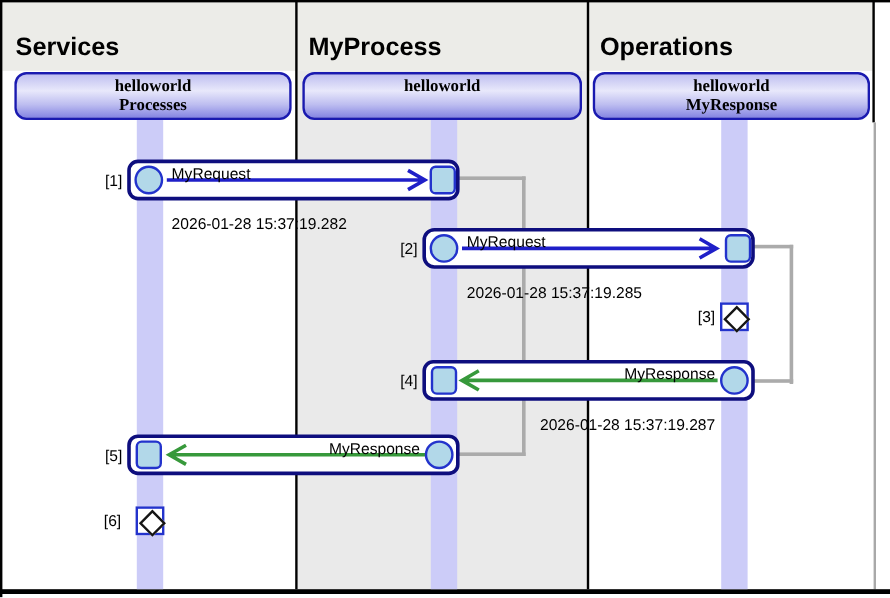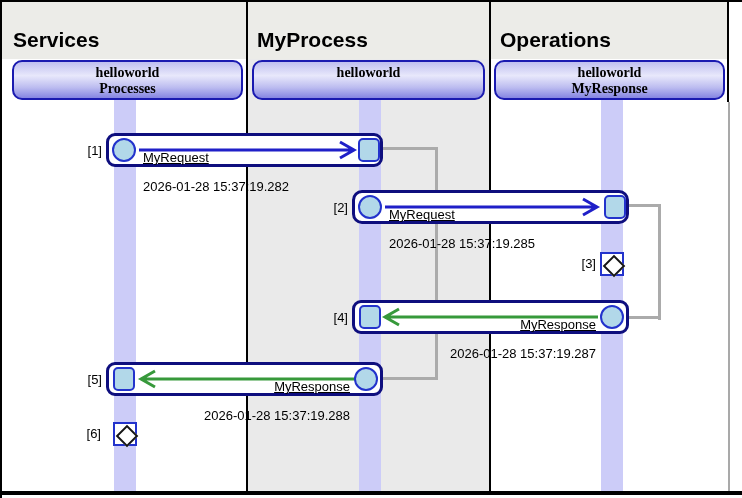--- a/index.html
+++ b/index.html
@@ -41,21 +41,21 @@
   .m1{left:106px;top:133px;} .m2{left:352px;top:190px;border-radius:10px;}
   .m4{left:352px;top:300px;} .m5{left:106px;top:362px;}
   .ep-circle{position:absolute;top:2px;width:24px;height:24px;border-radius:50%;
     background:#B2D8E9;border:2px solid #2333CC;box-sizing:border-box;}
   .ep-square{position:absolute;top:2px;width:22px;height:24px;border-radius:5px;
     background:#B2D8E9;border:2px solid #2333CC;box-sizing:border-box;}
   .req .ep-circle{left:3px;} .req .ep-square{left:249px;}
   .res .ep-square{left:4px;}  .res .ep-circle{left:245px;}
   .arrow{position:absolute;left:0;top:0;}
   .ts,.mname{position:absolute;font-size:13px;line-height:13px;white-space:nowrap;}
-  .ts{top:0px;margin-top:44px;} .mname{top:15px;text-decoration:underline;}
+  .ts{top:0px;margin-top:44px;} .mname{top:2px;}
   .req .ts,.req .mname{left:34px;}
   .res .ts,.res .mname{right:30px;text-align:left;}
   
   .idx{position:absolute;width:26px;font-size:13px;text-align:right;white-space:nowrap;}
   .i1{left:76px;top:143px;} .i2{left:322px;top:200px;} .i3{left:570px;top:256px;}
   .i4{left:322px;top:310px;} .i5{left:76px;top:372px;} .i6{left:75px;top:426px;}
   
   .event{position:absolute;width:24px;height:24px;box-sizing:border-box;
     background:#fff;border:2px solid #2333CC;}
   .e3{left:600px;top:252px;} .e6{left:113px;top:422px;}
@@ -141,21 +141,20 @@
     <div class="mname">MyResponse</div>
     <div class="ep-circle"></div>
   </div>
 
   <div class="idx i5">[5]</div>
   <div class="msg m5 res">
     <div class="ep-square"></div>
     <svg class="arrow" width="271" height="28" viewBox="0 0 271 28">
       <path d="M247,14 L34,14 M46,6 L32,14 L46,22" fill="none" stroke="#37993B" stroke-width="3"></path>
     </svg>
-    <div class="ts">2026-01-28 15:37:19.288</div>
     <div class="mname">MyResponse</div>
     <div class="ep-circle"></div>
   </div>
 
   <div class="idx i6">[6]</div>
   <div class="event e6">
     <div class="diamond"></div>
   </div>
 
 </div>

